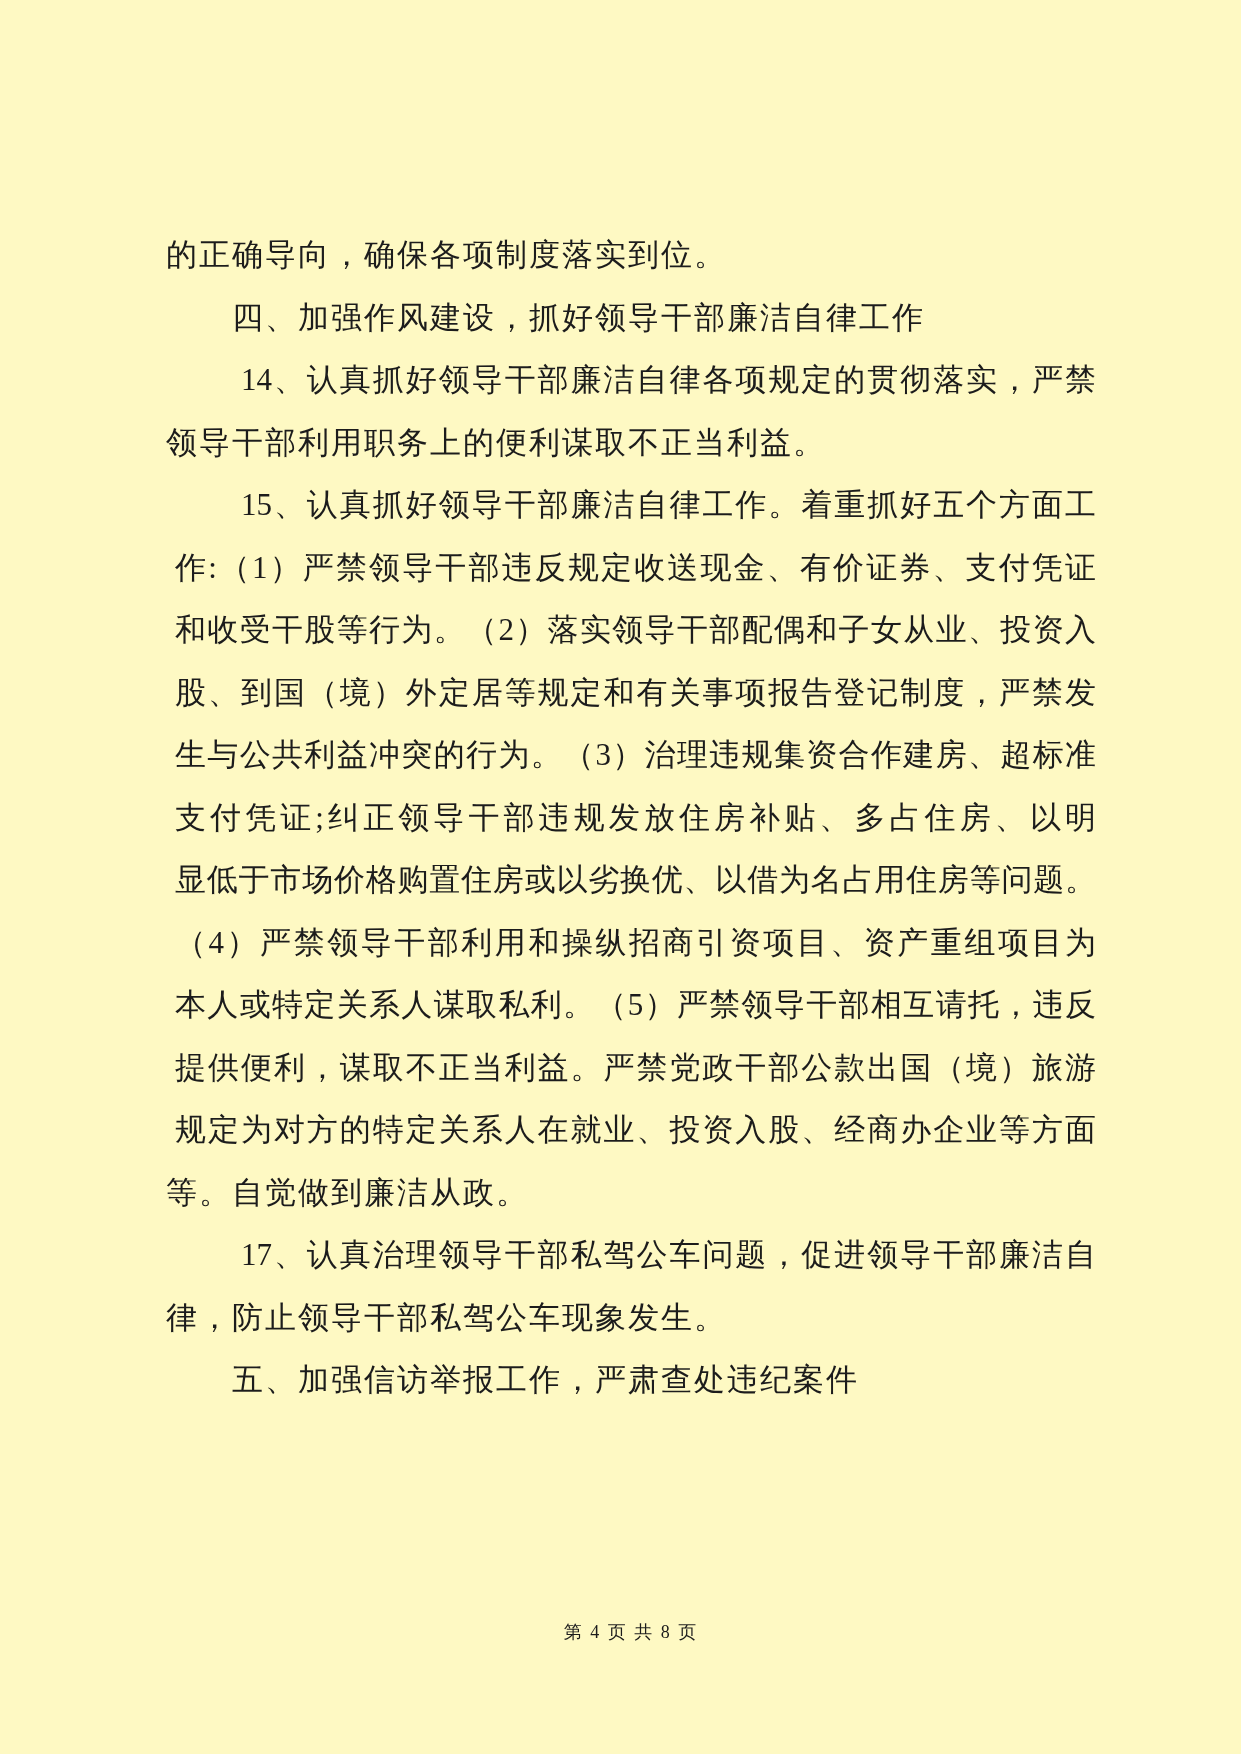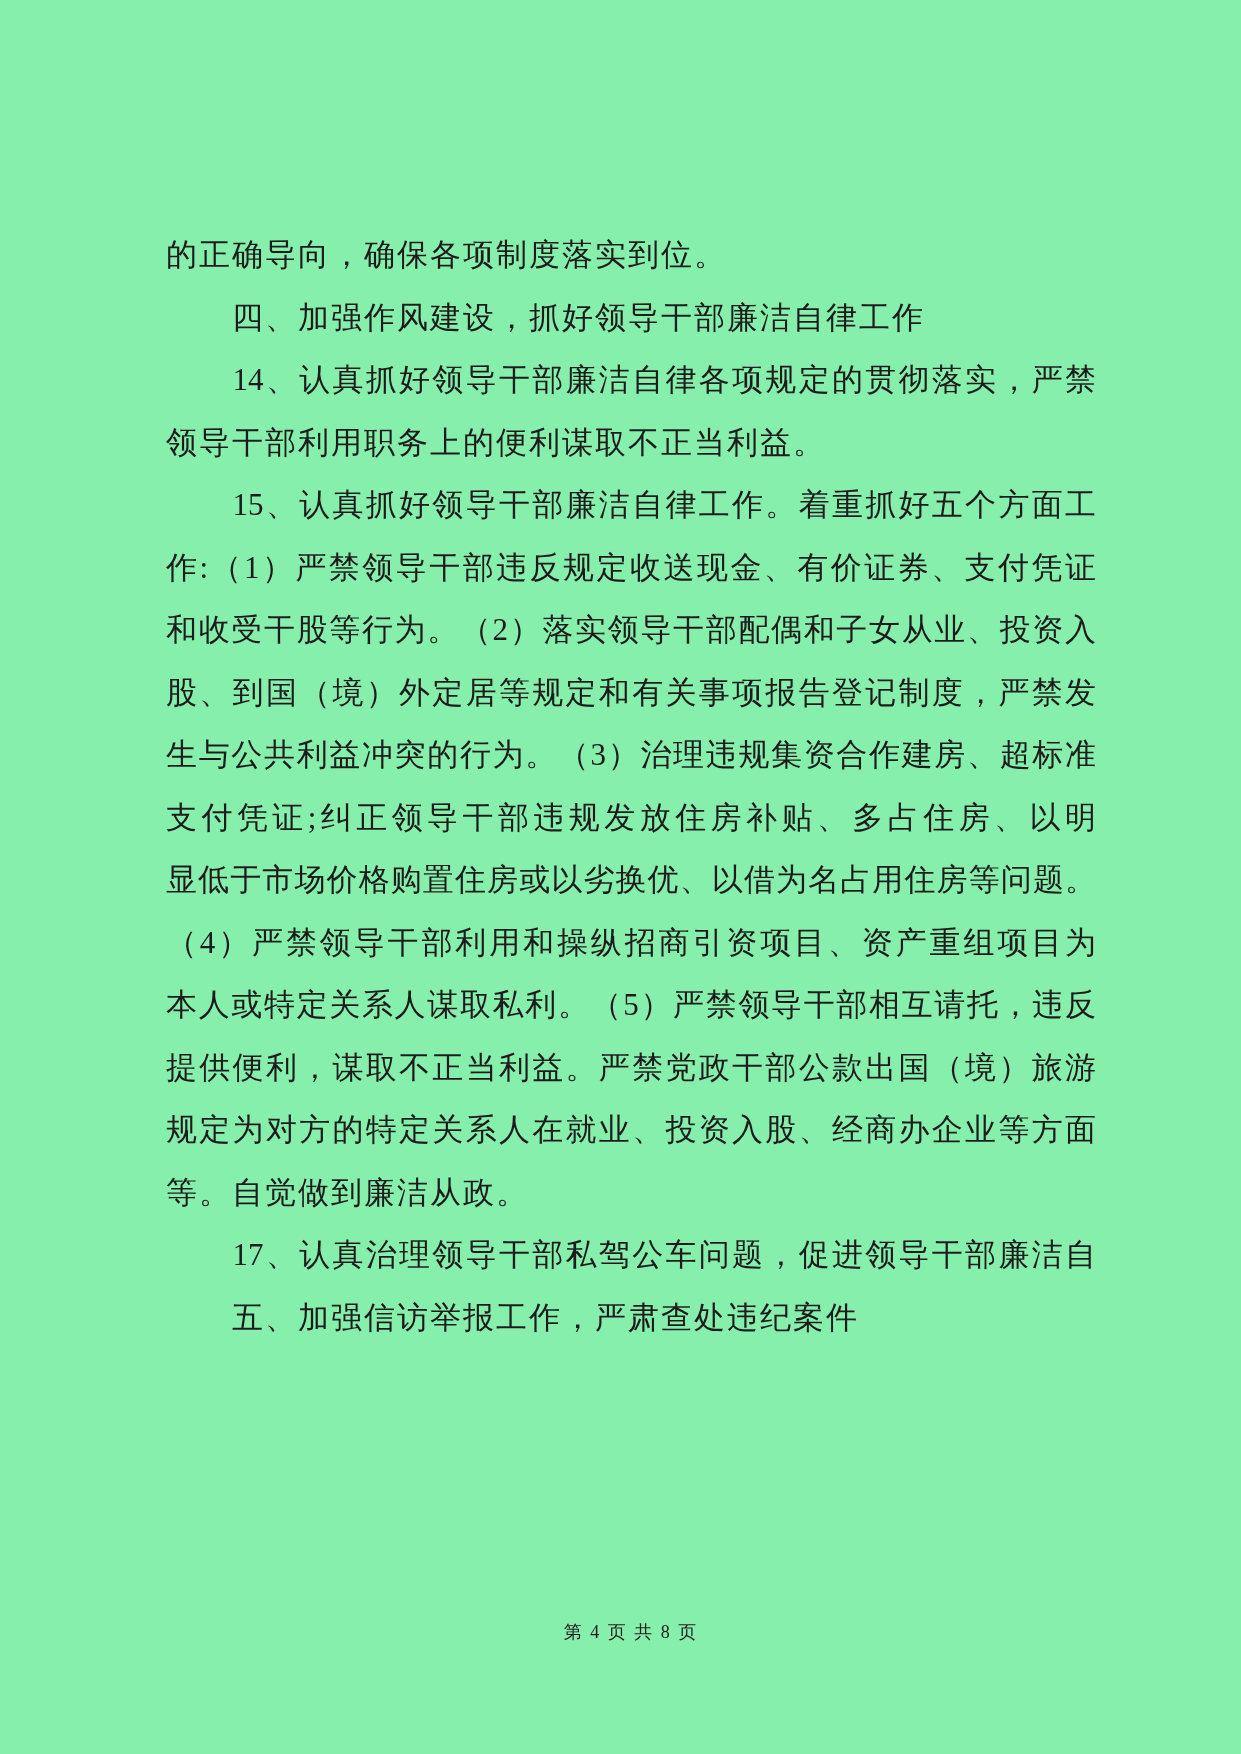--- a/index.html
+++ b/index.html
@@ -1,39 +1,40 @@
 <!DOCTYPE html>
 <html><head>
 <meta charset="utf-8">
 <style>
   html,body{margin:0;padding:0;background:#ffffff;}
   .page{
     position:relative;
     width:1241px;height:1754px;
-    background:#86efac;
+    background:#fef9c3;
     overflow:hidden;
     font-family:"Liberation Serif","DejaVu Serif",serif;
     color:#1c1c1c;
   }
   .doc-body{
     position:absolute;
     left:166px;top:224px;
     width:930px;
   }
   .para{margin:0;padding:0;}
   .line{
     height:62.5px;
     line-height:62.5px;
     font-size:31px;
     white-space:normal;
     overflow:hidden;
   }
   .line.j{
     text-align:justify;
     text-align-last:justify;
+    margin-left:9px;
   }
   .line.plain{
     text-align:left;
     letter-spacing:2px;
   }
   .footer{
     position:absolute;
     left:166px;top:1612px;
     width:930px;
     text-align:center;
@@ -67,19 +68,20 @@
         <div class="line j">支付凭证;纠正领导干部违规发放住房补贴、多占住房、以明</div>
         <div class="line j">显低于市场价格购置住房或以劣换优、以借为名占用住房等问题。</div>
         <div class="line j">（4）严禁领导干部利用和操纵招商引资项目、资产重组项目为</div>
         <div class="line j">本人或特定关系人谋取私利。（5）严禁领导干部相互请托，违反</div>
         <div class="line j">提供便利，谋取不正当利益。严禁党政干部公款出国（境）旅游</div>
         <div class="line j">规定为对方的特定关系人在就业、投资入股、经商办企业等方面</div>
         <div class="line plain">等。自觉做到廉洁从政。</div>
       </div>
       <div class="para">
         <div class="line j">　　17、认真治理领导干部私驾公车问题，促进领导干部廉洁自</div>
+        <div class="line plain">律，防止领导干部私驾公车现象发生。</div>
       </div>
       <div class="para">
         <div class="line plain">　　五、加强信访举报工作，严肃查处违纪案件</div>
       </div>
     </div>
   <div class="footer">第 4 页 共 8 页</div>
 </div>
 
 </body></html>

